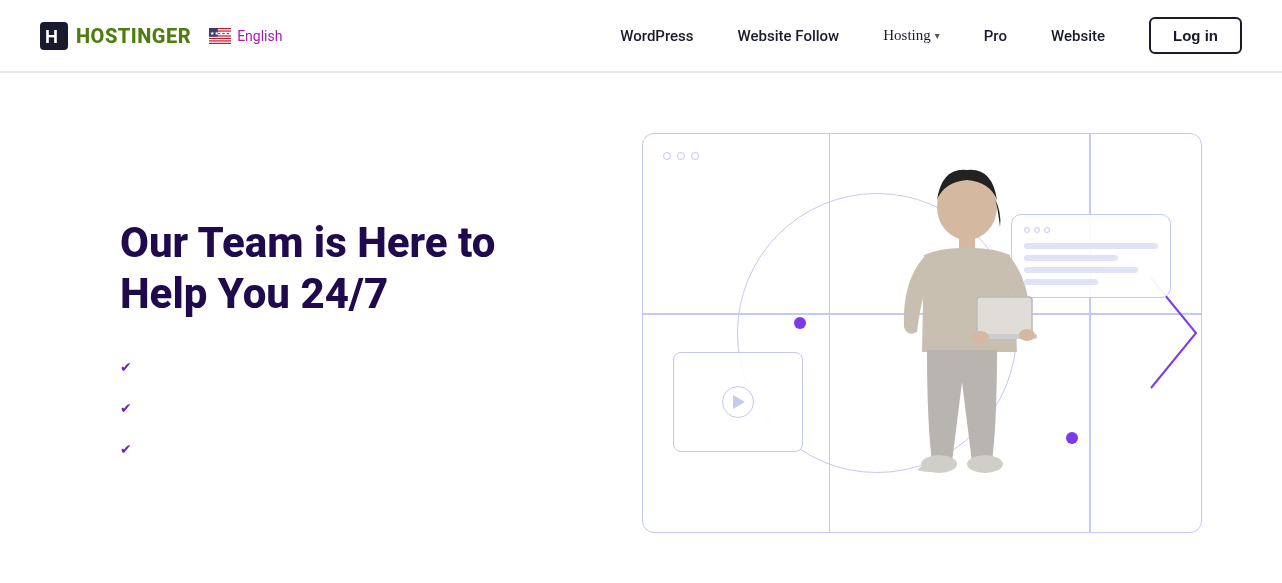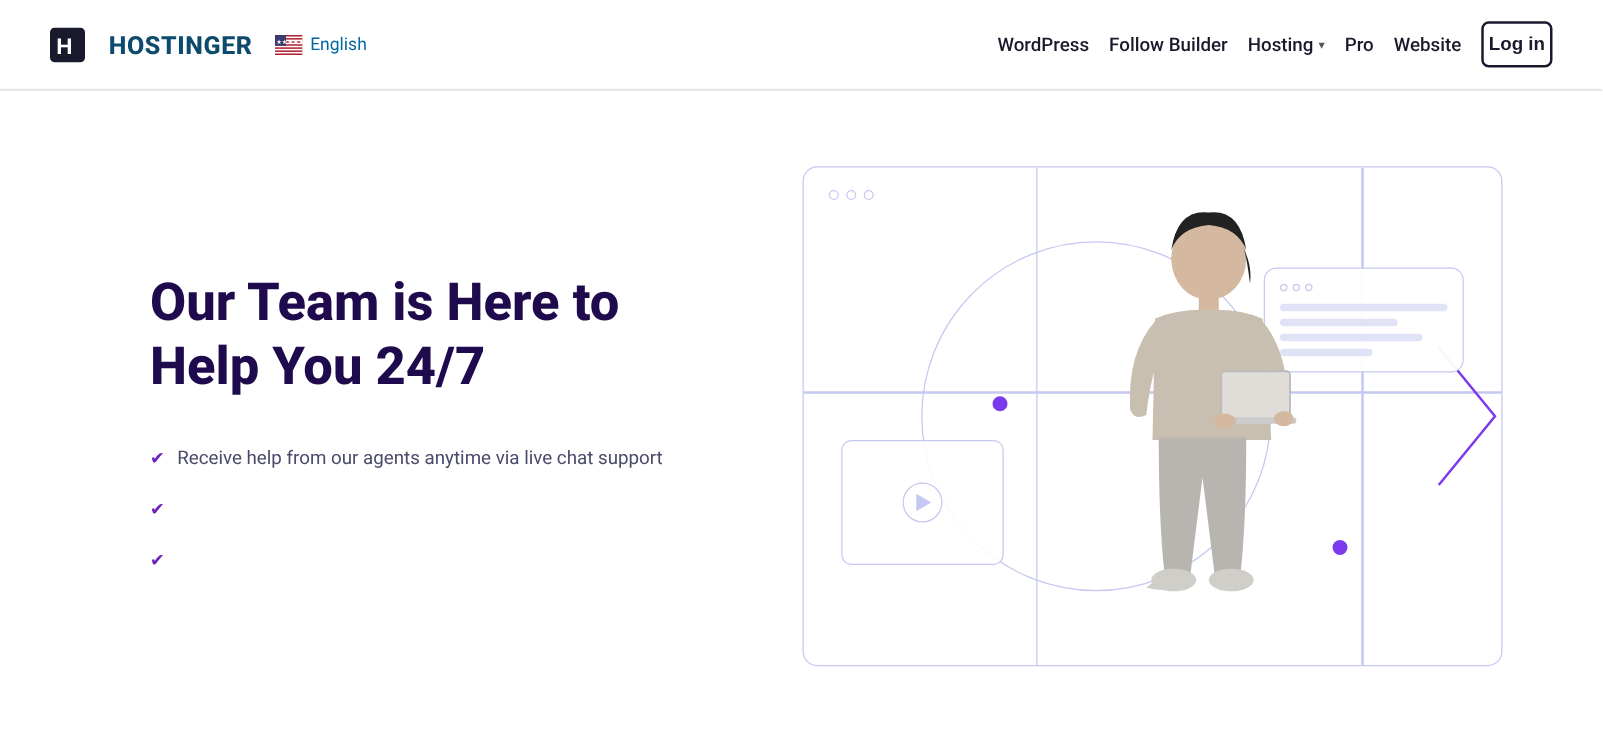--- a/index.html
+++ b/index.html
@@ -40,71 +40,71 @@
     }
 
     .logo-icon {
       width: 28px;
       height: 28px;
     }
 
     .logo-text {
       font-size: 20px;
       font-weight: 800;
-      color: #0c4a6e;
+      color: #4d7c0f;
       letter-spacing: 0.5px;
       text-transform: uppercase;
-      margin-left: 11px;
     }
 
     .lang-selector {
       display: flex;
       align-items: center;
       gap: 6px;
       cursor: pointer;
       font-size: 14px;
-      color: #0369a1;
+      color: #a21caf;
     }
 
     .flag-icon {
       width: 22px;
       height: 16px;
       display: inline-block;
     }
 
     .navbar-nav {
       display: flex;
       align-items: center;
-      gap: 16px;
+      gap: 44px;
       margin-left: 17px;
     }
 
     .nav-link {
       font-size: 15px;
       color: #1a1a2e;
       text-decoration: none;
       font-weight: 500;
       cursor: pointer;
     }
 
     .nav-link-hosting {
       display: flex;
       align-items: center;
       gap: 4px;
+      font-family: Liberation Serif, serif;
     }
 
     .chevron-down {
       font-size: 10px;
       color: #555;
     }
 
     .login-btn {
       border: 2px solid #1a1a2e;
       border-radius: 6px;
-      padding: 8px 4px;
+      padding: 8px 22px;
       font-size: 15px;
       font-weight: 600;
       color: #1a1a2e;
       background: #fff;
       cursor: pointer;
     }
 
     
     .nav-divider {
       height: 1px;
@@ -334,41 +334,40 @@
         <rect y="13.54" width="22" height="1.23" fill="#fff"></rect>
         <rect width="8.8" height="8.62" fill="#3C3B6E"></rect>
         <text x="1" y="7" font-size="5" fill="#fff" font-family="Arial">★★★★★★★★★★★★★★★★★★★★★★★★★★★★★★★★★★★★★★★★★★★★★★★★★★</text>
       </svg>
       <span>English</span>
     </div>
   </div>
 
   <div class="navbar-nav">
     <a class="nav-link">WordPress</a>
-    <a class="nav-link">Follow Builder</a>
+    <a class="nav-link">Website Follow</a>
     <a class="nav-link nav-link-hosting">
       <span>Hosting</span>
       <span class="chevron-down">▾</span>
     </a>
     <a class="nav-link">Pro</a>
     <a class="nav-link">Website</a>
     <button class="login-btn">Log in</button>
   </div>
 </nav>
 
 <div class="nav-divider"></div>
 
 <section class="hero">
   <div class="hero-left">
     <h1 class="hero-title">Our Team is Here to Help You 24/7</h1>
 
     <div class="hero-features">
       <div class="feature-item">
         <span class="check-icon">✔</span>
-        <span>Receive help from our agents anytime via live chat support</span>
       </div>
       <div class="feature-item">
         <span class="check-icon">✔</span>
       </div>
       <div class="feature-item">
         <span class="check-icon">✔</span>
       </div>
     </div>
   </div>
 

